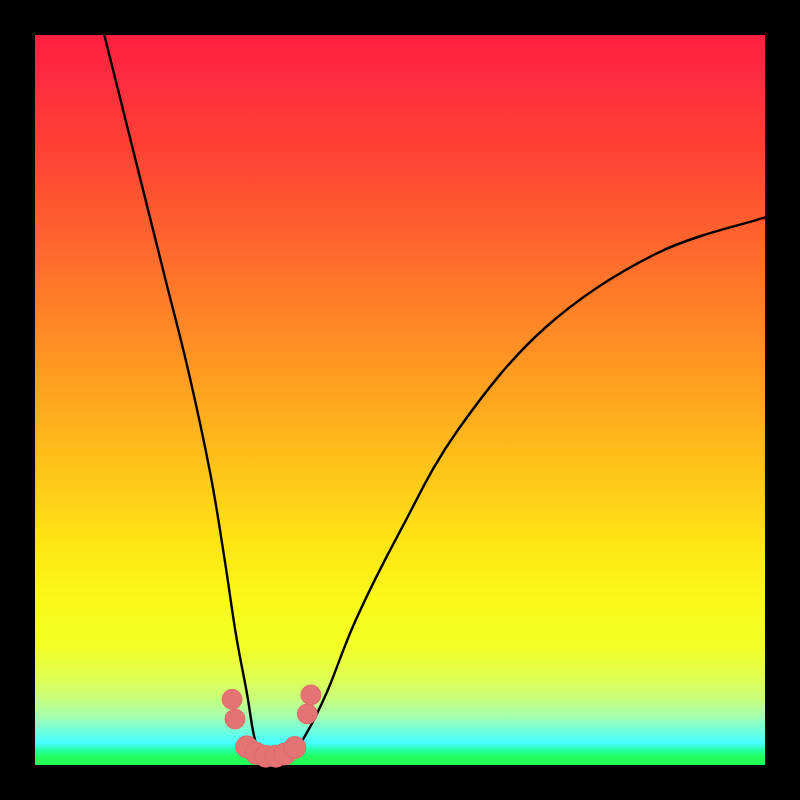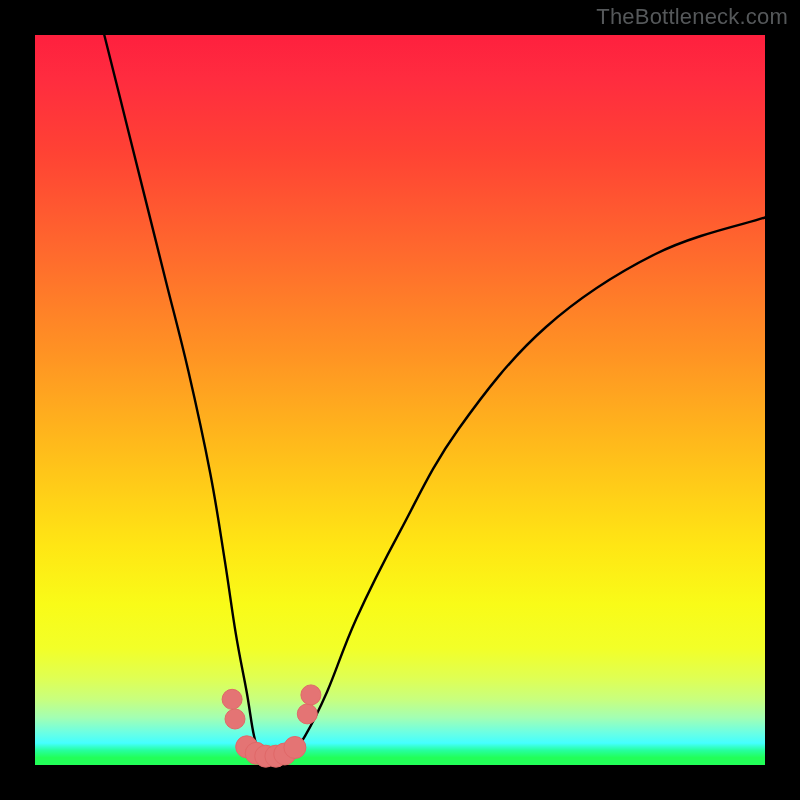--- a/index.html
+++ b/index.html
@@ -60,21 +60,20 @@
     top: 0;
     width: 730px;
     height: 730px;
     overflow: visible;
   }
 </style>
 </head>
 <body>
 
 <div class="frame">
-  <div class="watermark">TheBottleneck.com</div>
 
   <div class="plot">
     <svg class="curves" viewBox="0 0 730 730" preserveAspectRatio="none">
       <path id="v-curve" fill="none" stroke="#000000" stroke-width="2.4" stroke-linecap="round" d="M 69.3 0.0 C 72.6 13.1, 80.4 44.1, 87.6 73.0 C 94.8 101.9, 101.6 129.1, 109.5 160.6 C 117.4 192.1, 123.5 216.7, 131.4 248.2 C 139.3 279.7, 145.4 301.6, 153.3 335.8 C 161.2 370.0, 168.6 403.8, 175.2 438.0 C 181.8 472.2, 185.2 496.7, 189.8 525.6 C 194.4 554.5, 196.8 574.9, 200.8 598.6 C 204.7 622.3, 208.4 638.6, 211.7 657.0 C 215.0 675.4, 216.4 689.6, 219.0 700.8 C 221.6 712.0, 222.4 715.4, 226.3 719.0 C 230.2 722.7, 235.6 721.2, 240.9 721.2 C 246.2 721.2, 250.2 722.7, 255.5 719.0 C 260.8 715.4, 263.5 712.0, 270.1 700.8 C 276.7 689.6, 282.8 678.0, 292.0 657.0 C 301.2 636.0, 308.1 612.9, 321.2 584.0 C 334.3 555.1, 346.6 530.6, 365.0 496.4 C 383.4 462.2, 397.1 431.0, 423.4 394.2 C 449.7 357.4, 475.5 323.5, 511.0 292.0 C 546.5 260.5, 581.1 238.7, 620.5 219.0 C 659.9 199.3, 710.3 189.1, 730.0 182.5"></path>
       <g id="markers">
           <circle cx="197.1" cy="664.3" r="10" fill="#e47474" stroke="#e06868" stroke-width="1"></circle>
           <circle cx="200.0" cy="684.0" r="10" fill="#e47474" stroke="#e06868" stroke-width="1"></circle>
           <circle cx="211.7" cy="711.8" r="11" fill="#e47474" stroke="#e06868" stroke-width="1"></circle>
           <circle cx="221.2" cy="718.3" r="11" fill="#e47474" stroke="#e06868" stroke-width="1"></circle>
           <circle cx="230.7" cy="721.2" r="11" fill="#e47474" stroke="#e06868" stroke-width="1"></circle>

